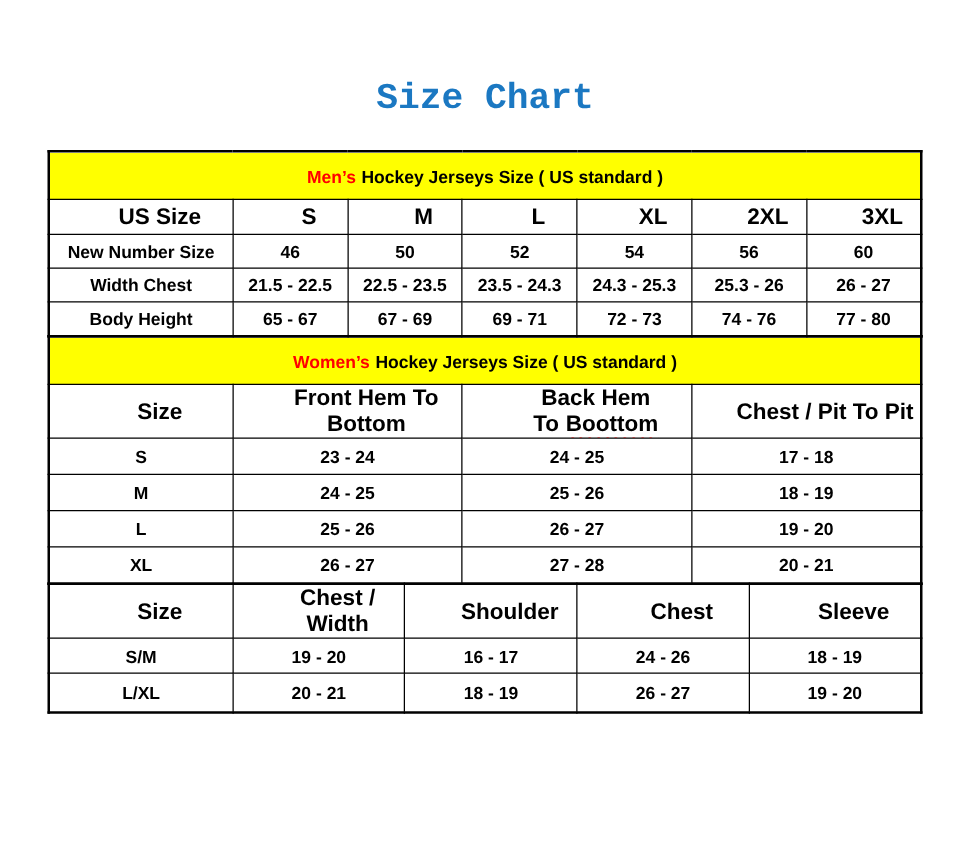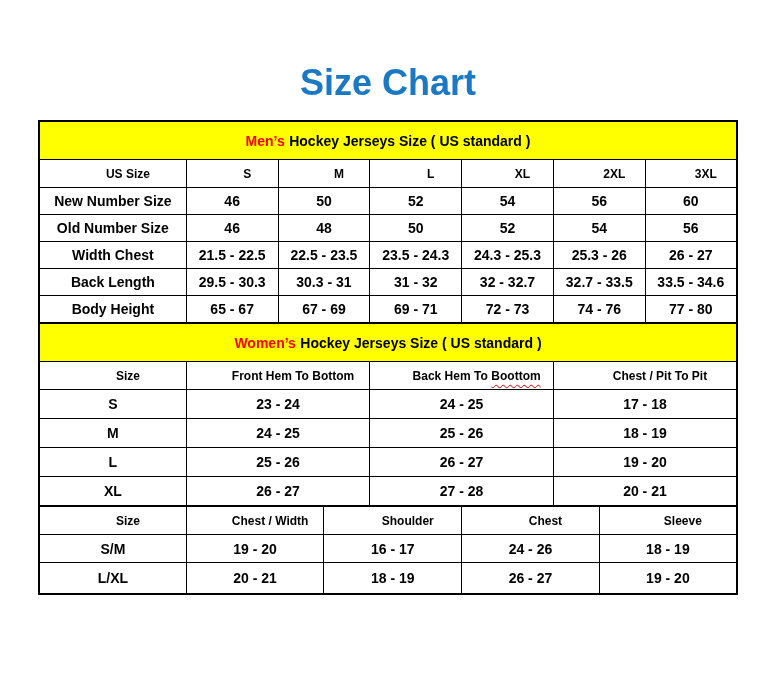--- a/index.html
+++ b/index.html
@@ -2,36 +2,36 @@
 <html><head>
 <meta charset="utf-8">
 <style>
   html,body { margin:0; padding:0; background:#ffffff; }
   .page {
     position:relative; width:776px; height:692px; background:#ffffff;
     font-family:"Liberation Sans", sans-serif; overflow:hidden;
   }
   .title {
     margin:0; padding-top:62px; text-align:center;
-    font-size:36px; font-weight:bold; color:#1b78c2; letter-spacing:0px;
+    font-size:29px; font-weight:bold; color:#1b78c2; letter-spacing:0px;font-family:Liberation Mono, monospace;
   }
   .tables { position:absolute; left:38px; top:120px; width:618px; }
   table.tbl {
     border-collapse:collapse; width:700px; table-layout:fixed;
     border:2.5px solid #000;
   }
   table.tbl + table.tbl { margin-top:-2px; }
   .tbl th, .tbl td {
     border:1.5px solid #000; text-align:center; vertical-align:middle;
     font-weight:bold; color:#000; font-size:14px; padding:0; overflow:hidden;
   }
   .band-cell { background:#ffff00; font-size:16px; height:37px; }
   .band-hl { color:#ff0000; }
   .band-rest { margin-left:0.32em; }
-  tr.hdr th { height:27px; font-size:12px;padding-left:30px; }
+  tr.hdr th { height:27px; font-size:18px;padding-left:30px; }
   tr.row td { height:26px;margin-left:46px; }
   tr.row-w td { height:28px; }
   tr.row-y td { height:27px;margin-left:38px; }
   tr.row-y-last td { height:30px; }
   .sp-err {
     margin-left:0.3em;
     text-decoration-line:underline;
     text-decoration-style:wavy;
     text-decoration-color:#cc0000;
     text-decoration-thickness:1px;
@@ -76,45 +76,27 @@
       <tr class="row">
         <td>New Number Size</td>
         <td>46</td>
         <td>50</td>
         <td>52</td>
         <td>54</td>
         <td>56</td>
         <td>60</td>
       </tr>
       <tr class="row">
-        <td>Old Number Size</td>
-        <td>46</td>
-        <td>48</td>
-        <td>50</td>
-        <td>52</td>
-        <td>54</td>
-        <td>56</td>
-      </tr>
-      <tr class="row">
         <td>Width Chest</td>
         <td>21.5 - 22.5</td>
         <td>22.5 - 23.5</td>
         <td>23.5 - 24.3</td>
         <td>24.3 - 25.3</td>
         <td>25.3 - 26</td>
         <td>26 - 27</td>
-      </tr>
-      <tr class="row">
-        <td>Back Length</td>
-        <td>29.5 - 30.3</td>
-        <td>30.3 - 31</td>
-        <td>31 - 32</td>
-        <td>32 - 32.7</td>
-        <td>32.7 - 33.5</td>
-        <td>33.5 - 34.6</td>
       </tr>
       <tr class="row">
         <td>Body Height</td>
         <td>65 - 67</td>
         <td>67 - 69</td>
         <td>69 - 71</td>
         <td>72 - 73</td>
         <td>74 - 76</td>
         <td>77 - 80</td>
       </tr>

